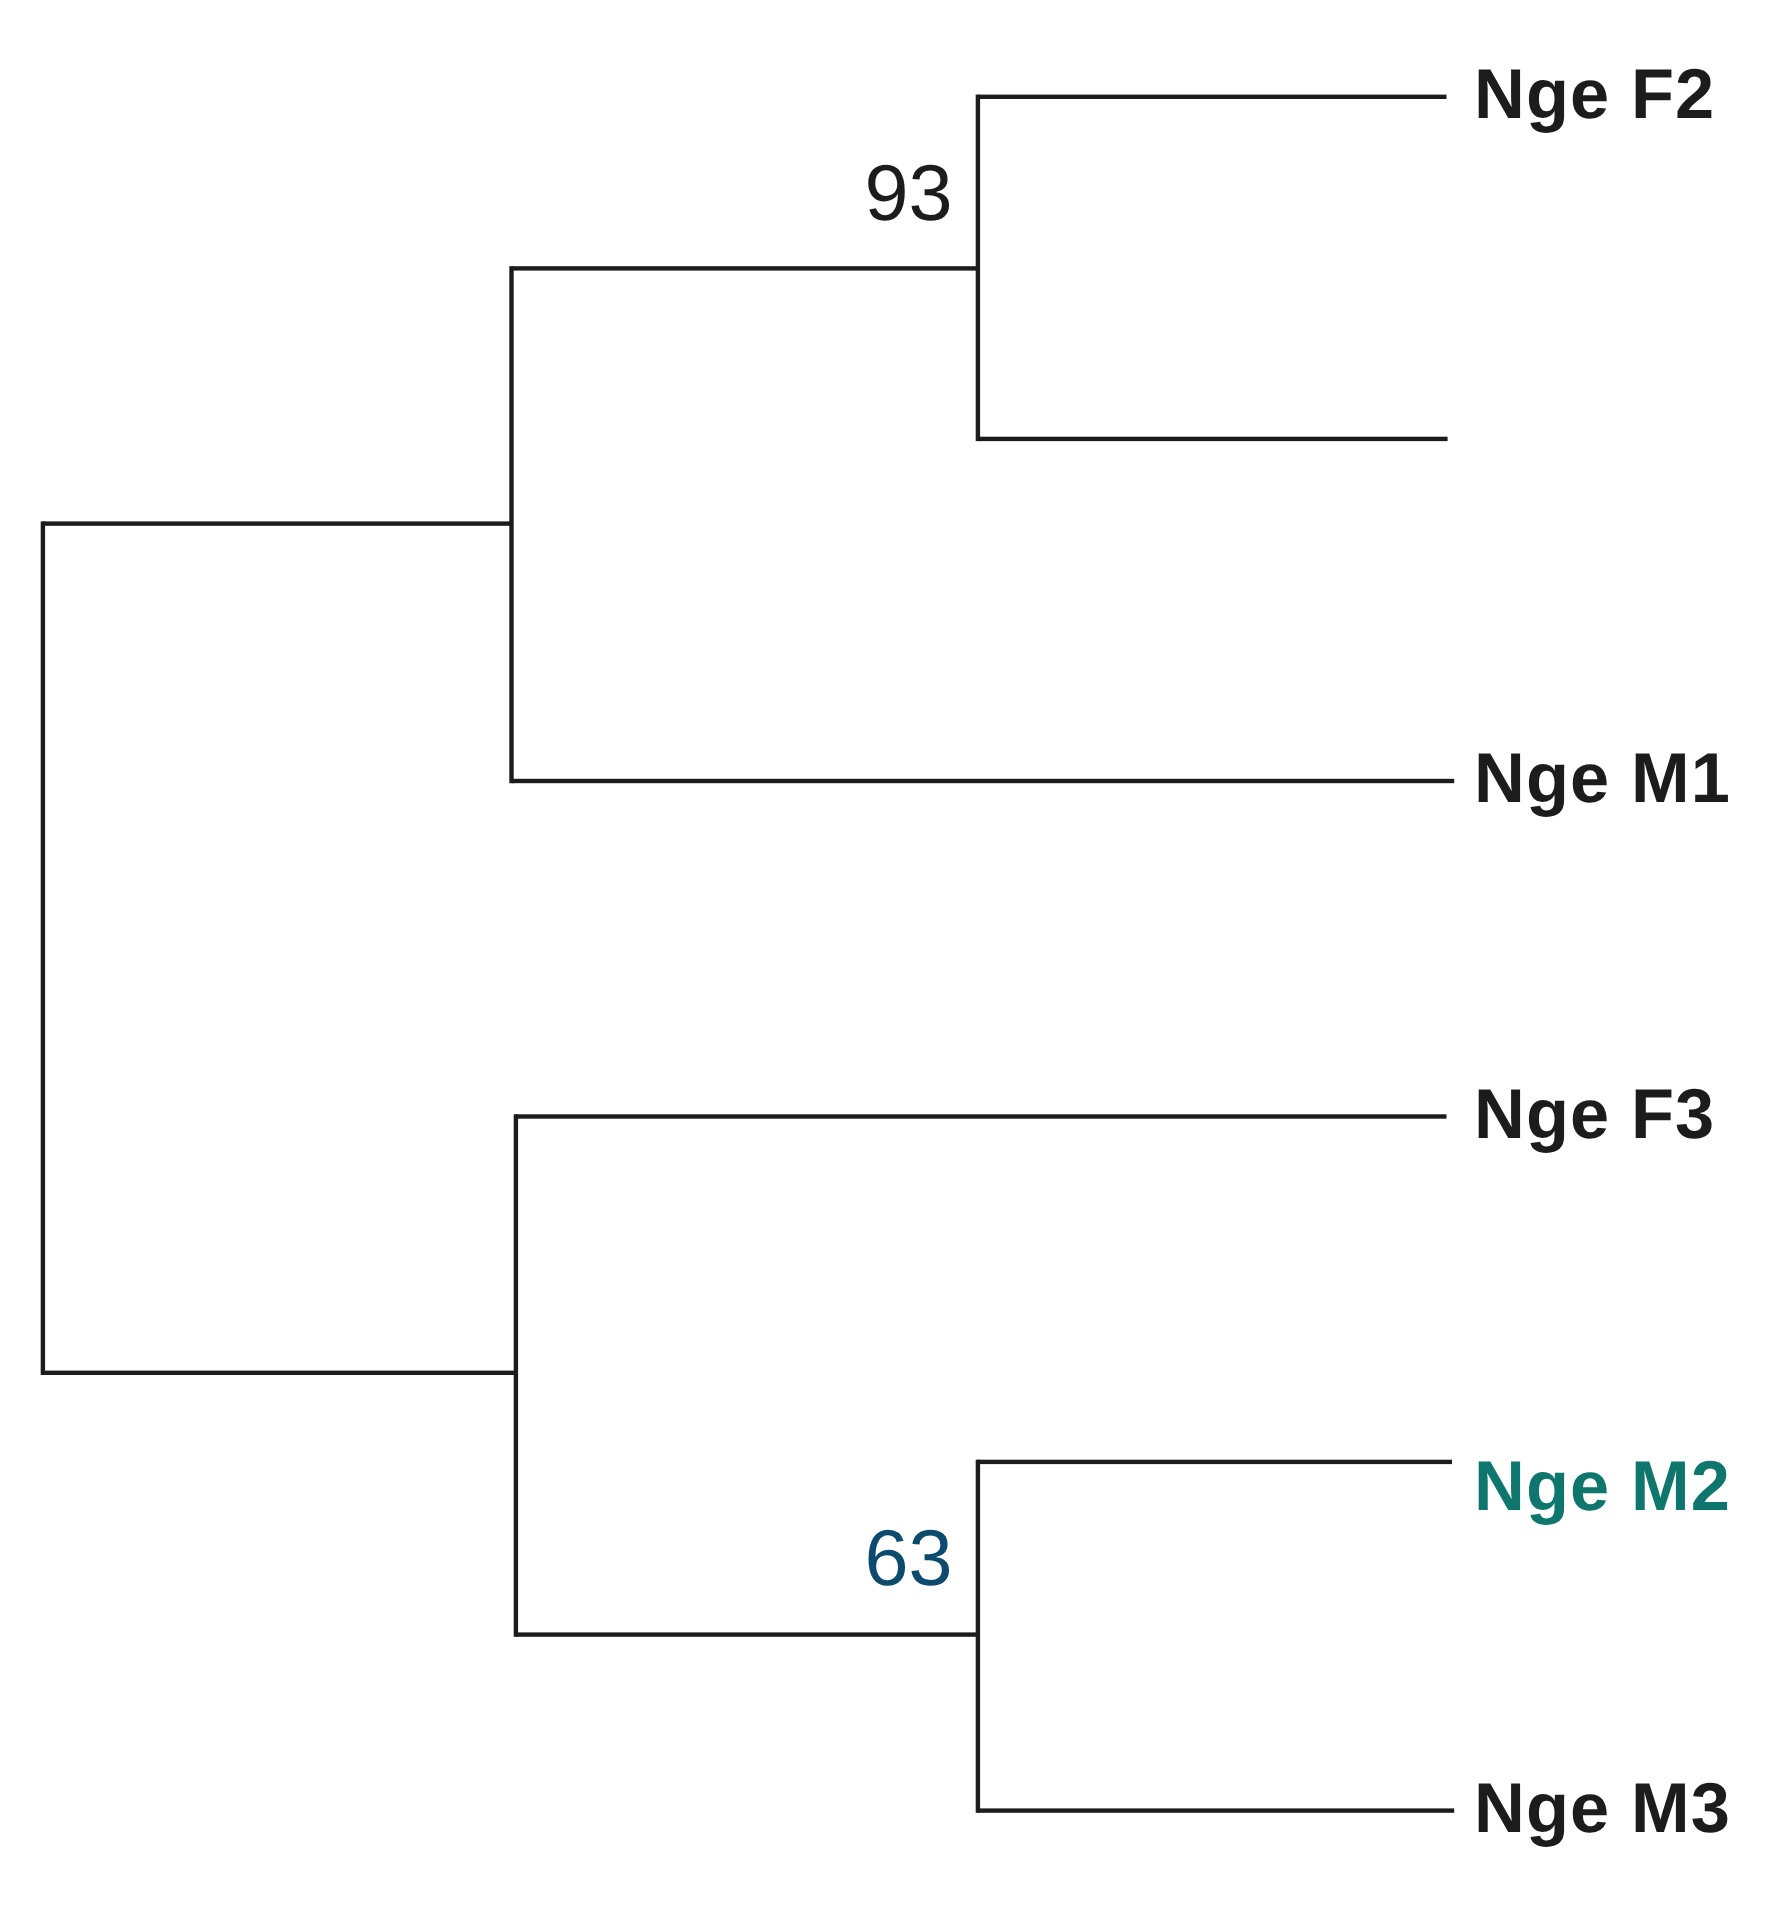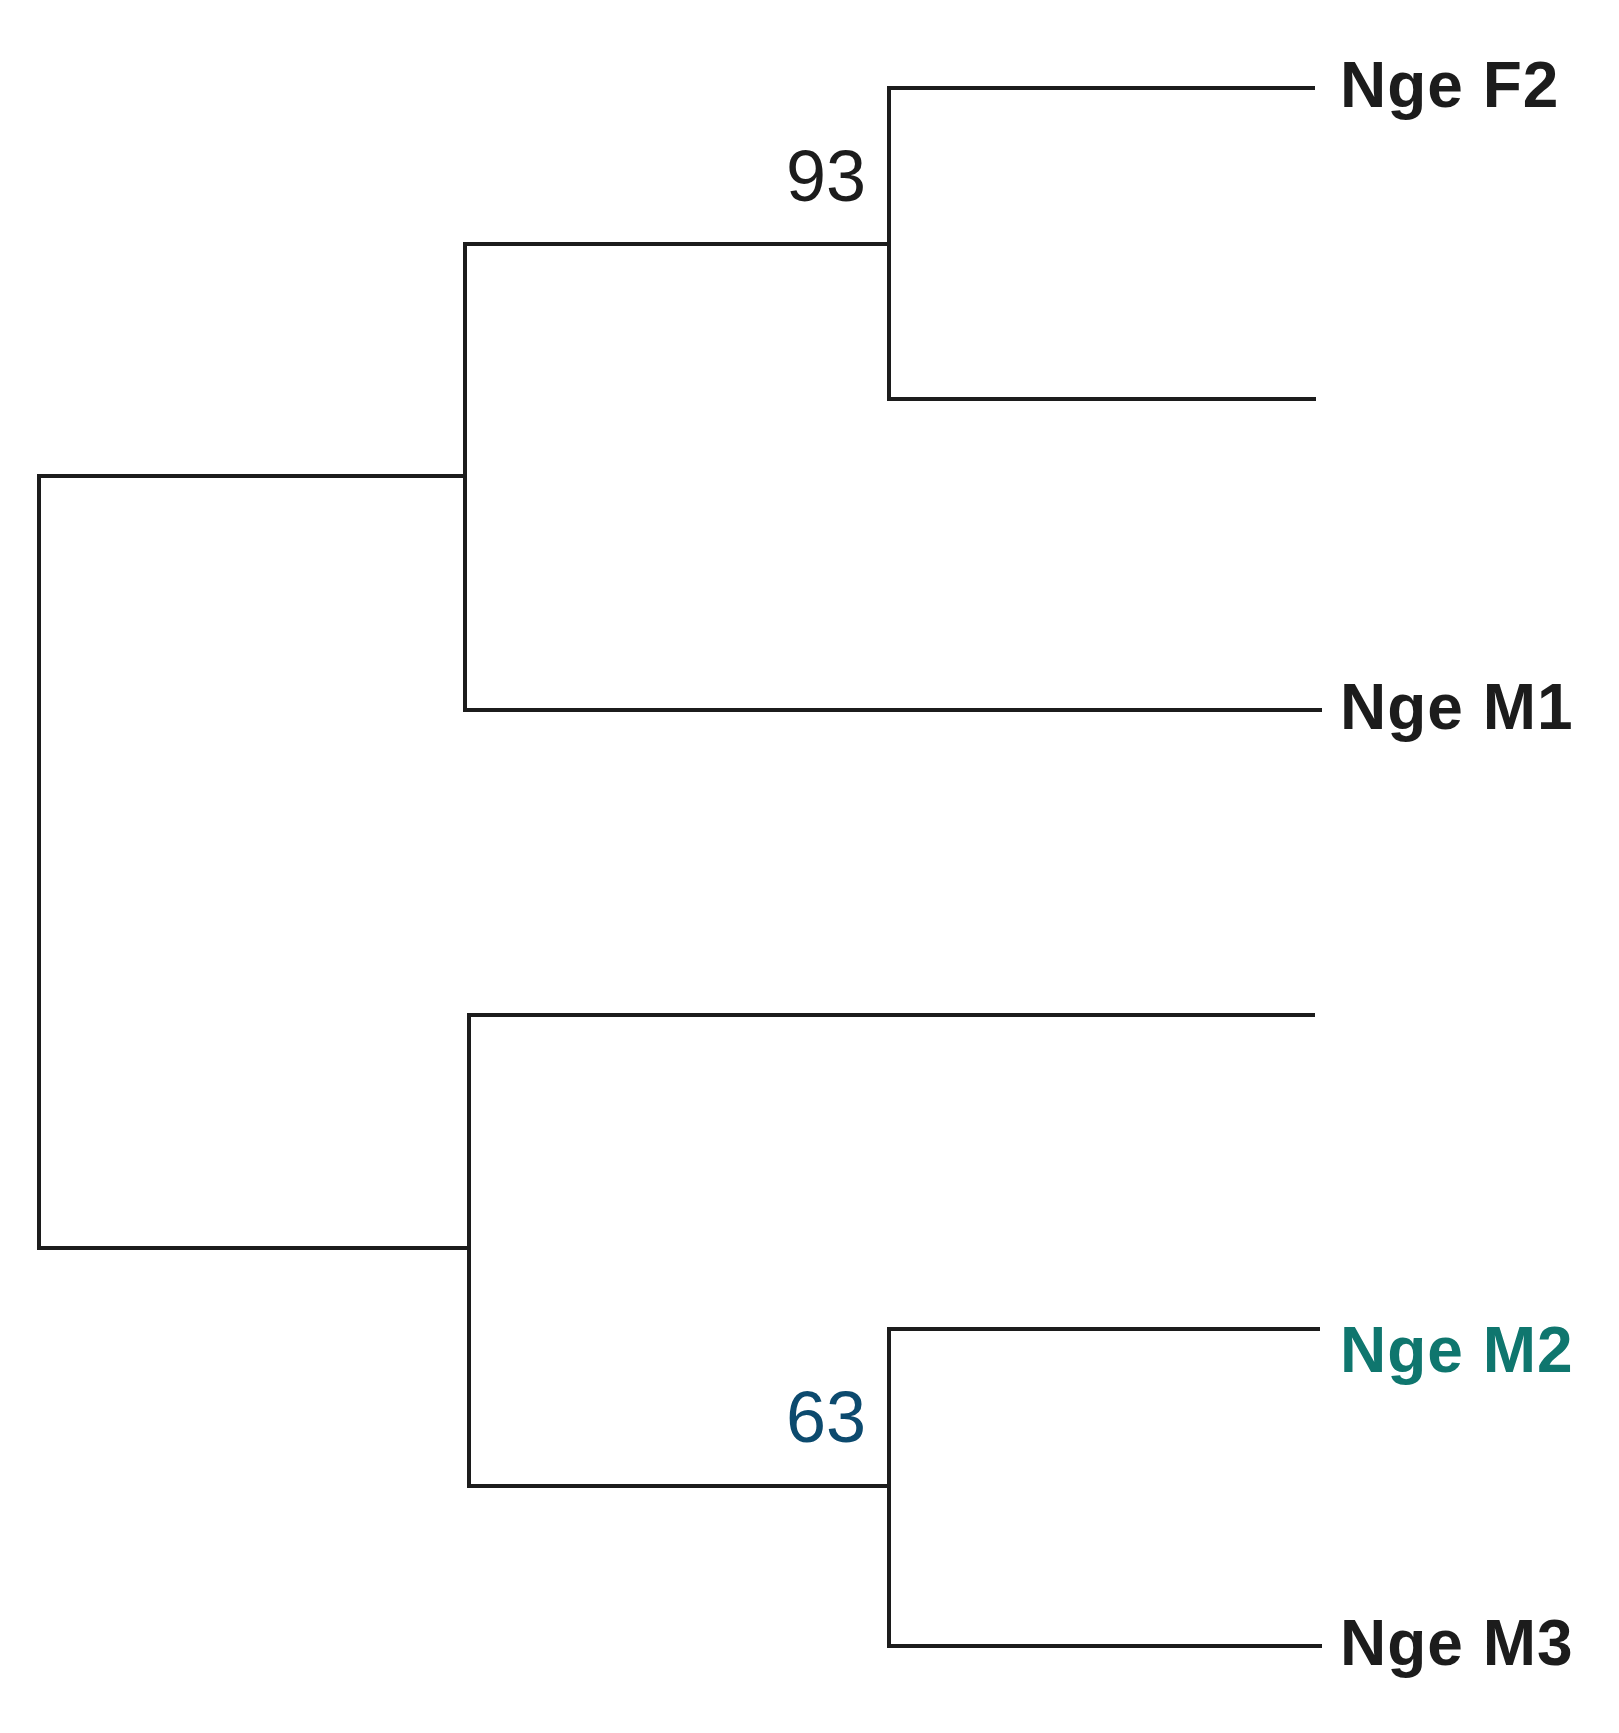--- a/index.html
+++ b/index.html
@@ -58,20 +58,21 @@
       <div class="segment" style="background: rgb(28, 28, 28); left: 889px; top: 86px; width: 426px; height: 4px;"></div>
       <div class="segment" style="background: rgb(28, 28, 28); left: 889px; top: 397px; width: 427px; height: 4px;"></div>
       <div class="segment" style="background: rgb(28, 28, 28); left: 465px; top: 708px; width: 857px; height: 4px;"></div>
       <div class="segment" style="background: rgb(28, 28, 28); left: 469px; top: 1013px; width: 846px; height: 4px;"></div>
       <div class="segment" style="background: rgb(28, 28, 28); left: 889px; top: 1327px; width: 431px; height: 4px;"></div>
       <div class="segment" style="background: rgb(28, 28, 28); left: 889px; top: 1644px; width: 433px; height: 4px;"></div>
     </div>
   <div class="layer" id="tip-labels-layer">
       <div class="tip-label" style="left: 1340px; top: 88px; color: rgb(28, 28, 28);">Nge F2</div>
       <div class="tip-label" style="left: 1340px; top: 710px; color: rgb(28, 28, 28);">Nge M1</div>
+      <div class="tip-label" style="left: 1340px; top: 1015px; color: rgb(28, 28, 28);">Nge F3</div>
       <div class="tip-label" style="left: 1340px; top: 1353px; color: #0f766e;">Nge M2</div>
       <div class="tip-label" style="left: 1340px; top: 1646px; color: rgb(28, 28, 28);">Nge M3</div>
     </div>
   <div class="layer" id="supports-layer">
       <div class="support-label" style="right: 753px; top: 176px; color: rgb(28, 28, 28);">93</div>
       <div class="support-label" style="right: 753px; top: 1417px; color: #0c4a6e;">63</div>
     </div>
 </div>
 
 </body></html>

